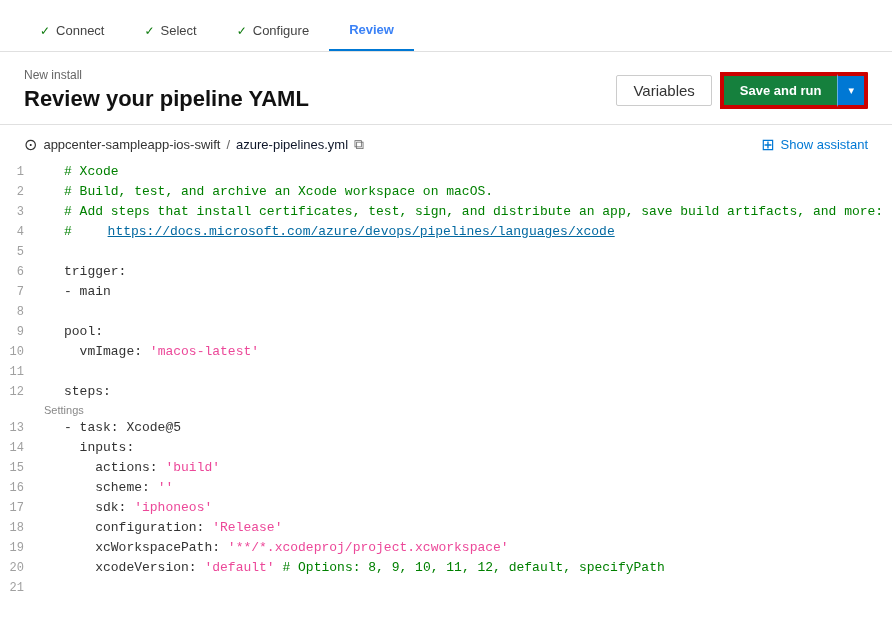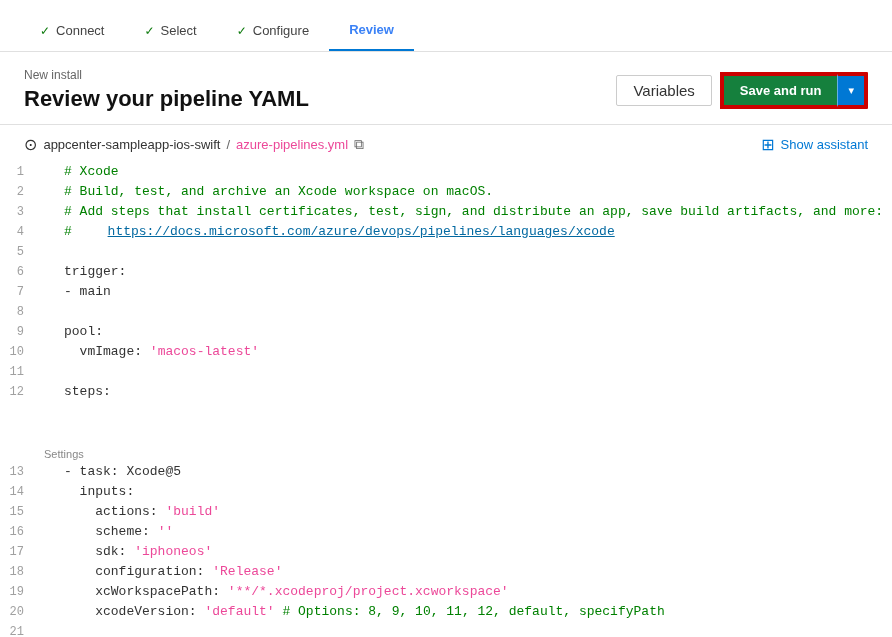--- a/index.html
+++ b/index.html
@@ -114,21 +114,21 @@
       display: flex;
       align-items: center;
       gap: 6px;
       font-size: 13px;
       color: #333;
     }
     .filepath-left .separator {
       color: #666;
     }
     .filepath-left .filename {
-      color: #ec4899;
+      color: #0f172a;
     }
     .copy-icon {
       color: #666;
       font-size: 14px;
       cursor: pointer;
     }
     .show-assistant-btn {
       display: flex;
       align-items: center;
       gap: 6px;
@@ -176,21 +176,20 @@
     .comment { color: #008000; }
     .link { color: #0000ee; text-decoration: underline; }
     .string-val { color: #ec4899; }
     .settings-label {
       color: #888;
       font-size: 11px;
       font-family: -apple-system, BlinkMacSystemFont, 'Segoe UI', sans-serif;
       padding-left: 44px;
       line-height: 16px;
       display: block;
-      margin-top: 44px;
     }
     .github-icon {
       font-size: 16px;
     }
   </style>
 </head>
 <body>
 
 <div class="wizard-steps">
   <div class="wizard-step completed">

